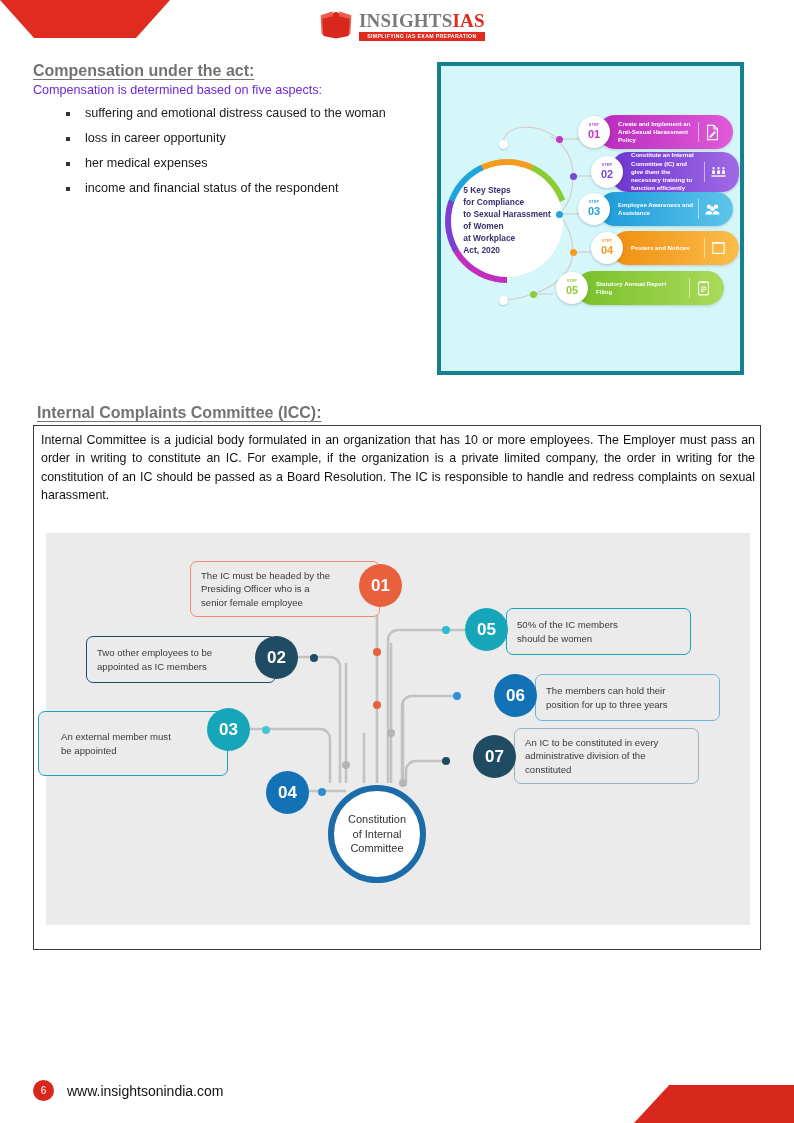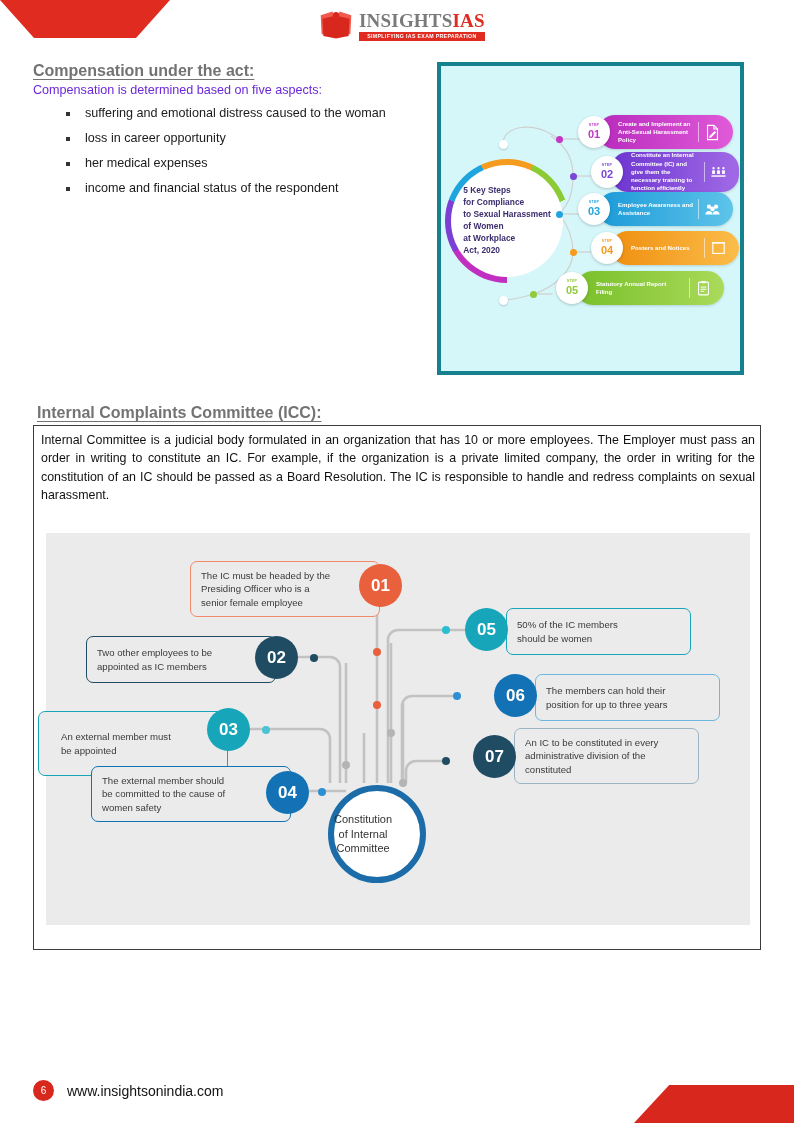--- a/index.html
+++ b/index.html
@@ -230,21 +230,21 @@
     z-index: 3;
   }
   .hub2 {
     position: absolute;
     left: 282px; top: 252px;
     width: 98px; height: 98px;
     border-radius: 50%;
     background: #ffffff;
     border: 6px solid #1b6ca8;
     box-sizing: border-box;
-    display: flex; align-items: center; 
+    display: flex; align-items: center; justify-content: center;
     z-index: 5;
   }
   .hub2 .t {
     text-align: center; font-size: 11px; color: #333333;
     line-height: 1.32;
   }
 
   
   .footer {
     position: absolute;
@@ -473,27 +473,20 @@
 
     <div class="dg-box" style="left:-8px;top:178px;width:190px;height:65px;border-color:#17a6b9;padding:0 22px">
       <div>
         <span>An external member must</span>
         <span>be appointed</span>
       </div>
     </div>
     <div class="dg-num" style="left:161px;top:175px;width:43px;height:43px;background:#17a6b9">03</div>
     <div class="dg-dot" style="left:216px;top:193px;background:#49c4d4"></div>
 
-    <div class="dg-box" style="left:45px;top:233px;width:200px;height:56px;border-color:#1272b5;padding:0 10px">
-      <div>
-        <span>The external member should</span>
-        <span>be committed to the cause of</span>
-        <span>women safety</span>
-      </div>
-    </div>
     <div class="dg-num" style="left:220px;top:238px;width:43px;height:43px;background:#1272b5">04</div>
     <div class="dg-dot" style="left:272px;top:255px;background:#2f8fd4"></div>
 
     <div class="dg-box" style="left:460px;top:75px;width:185px;height:47px;border-color:#17a6b9;padding:0 10px">
       <div>
         <span>50% of the IC members</span>
         <span>should be women</span>
       </div>
     </div>
     <div class="dg-num" style="left:419px;top:75px;width:43px;height:43px;background:#17a6b9">05</div>

